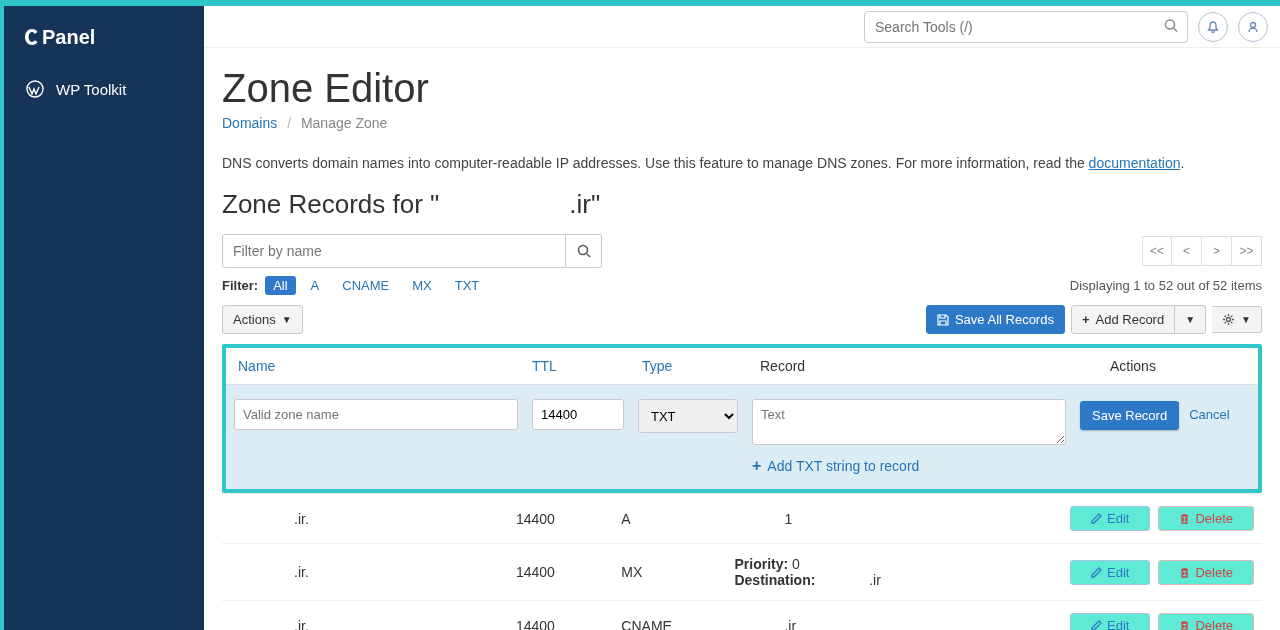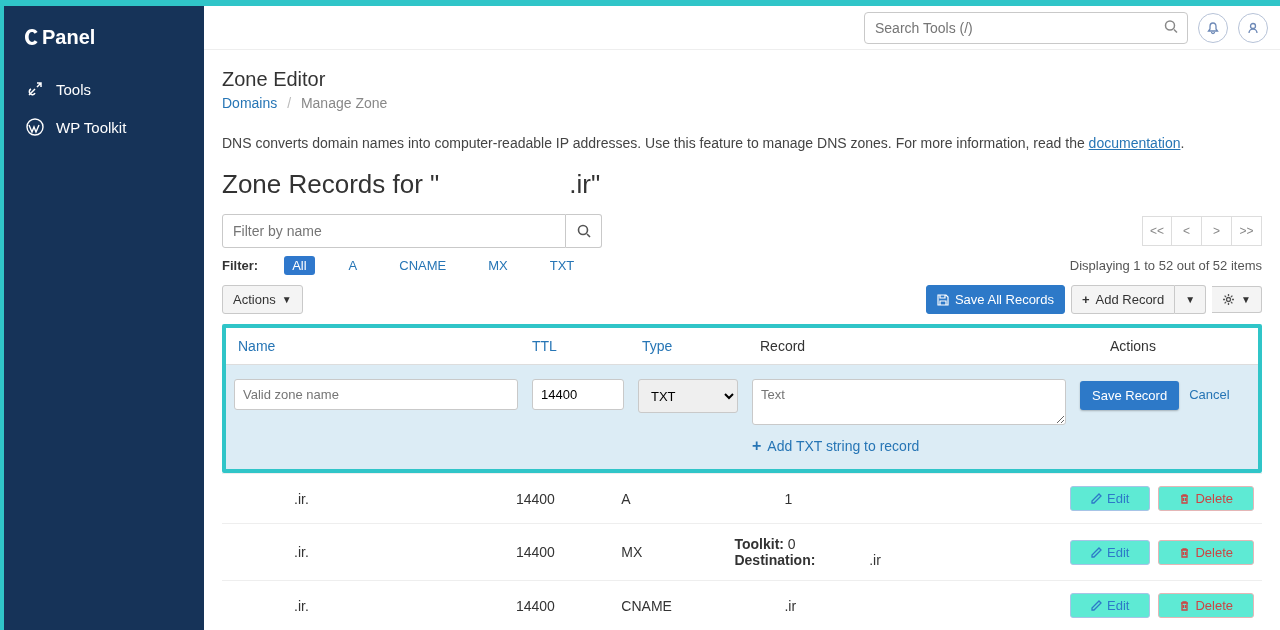--- a/index.html
+++ b/index.html
@@ -10,31 +10,31 @@
 .logo svg { display: block; }
 .nav-item { display: flex; align-items: center; gap: 12px; padding: 10px 22px; color: #fff; font-size: 15px; cursor: pointer; }
 .nav-item .ic { width: 18px; height: 18px; display: flex; align-items: center; justify-content: center; color: #fff; }
 .main { flex: 1; display: flex; flex-direction: column; background: #fff; overflow: hidden; }
 .topbar { height: 44px; display: flex; align-items: center; justify-content: flex-end; padding: 0 12px; gap: 10px; border-bottom: 1px solid #eee; }
 .search-wrap { position: relative; width: 324px; }
 .search-wrap input { width: 100%; height: 32px; padding: 4px 34px 4px 10px; border: 1px solid #c9c9c9; border-radius: 4px; font-size: 14px; color: #555; }
 .search-wrap .sicon { position: absolute; right: 10px; top: 50%; transform: translateY(-50%); color: #888; }
 .circ-btn { width: 30px; height: 30px; border: 1px solid #b7c3d8; border-radius: 50%; display: flex; align-items: center; justify-content: center; color: #6c88b6; cursor: pointer; }
 .content { padding: 18px 18px 0 18px; overflow: hidden; }
-h1 { font-size: 20px; font-weight: 300; color: #333; margin-bottom: 4px; }
+h1 { font-size: 40px; font-weight: 300; color: #333; margin-bottom: 4px; }
 .breadcrumb { font-size: 14px; color: #888; margin-bottom: 24px; }
 .breadcrumb a { color: #2675b5; text-decoration: none; }
 .breadcrumb .sep { margin: 0 6px; color: #bbb; }
 .desc { font-size: 14px; color: #444; margin-bottom: 18px; }
 .desc a { color: #2675b5; text-decoration: underline; }
 h2 { font-size: 26px; font-weight: 300; color: #333; margin-bottom: 14px; }
 .filterrow { display: flex; align-items: center; margin-bottom: 8px; }
 .filter-input { width: 344px; height: 34px; padding: 6px 10px; border: 1px solid #c9c9c9; border-radius: 3px 0 0 3px; font-size: 14px; }
 .filter-btn { width: 36px; height: 34px; border: 1px solid #c9c9c9; border-left: 0; border-radius: 0 3px 3px 0; background: #fff; display: flex; align-items: center; justify-content: center; cursor: pointer; color: #555; }
-.filters { display: flex; align-items: center; gap: 26px; font-size: 13px; margin-bottom: 10px; }
+.filters { display: flex; align-items: center; gap: 7px; font-size: 13px; margin-bottom: 10px; }
 .filters .lbl { font-weight: bold; color: #333; }
 .filters .tag { padding: 2px 8px; border-radius: 3px; cursor: pointer; color: #2675b5; }
 .filters .tag.active { background: #2f78cc; color: #fff; }
 .displaying { margin-left: auto; font-size: 13px; color: #555; padding-left: 26px; }
 .actionsbar { display: flex; align-items: center; margin-bottom: 10px; }
 .btn { display: inline-flex; align-items: center; gap: 6px; padding: 6px 10px; border: 1px solid #c9c9c9; border-radius: 3px; background: #f4f4f4; font-size: 13px; cursor: pointer; color: #333; }
 .btn .caret { font-size: 10px; }
 .btn-blue { background: #2d79c8; border-color: #2d79c8; color: #fff; }
 .btn-group { display: inline-flex; }
 .btn-group .btn { border-radius: 0; }
@@ -82,28 +82,20 @@
     <div class="logo">
       <svg width="98" height="26" viewBox="0 0 98 26">
         <g fill="#fff">
           <path d="M8 5c-4 0-7 3.5-7 8s3 8 7 8c2.5 0 4.4-1.2 5.6-3l-3-1.7c-.6 1-1.5 1.6-2.6 1.6-2 0-3.4-2-3.4-4.9s1.4-4.9 3.4-4.9c1.1 0 2 .6 2.6 1.6l3-1.7C12.4 6.2 10.5 5 8 5z"></path>
           <text x="18" y="20" font-family="Arial" font-size="20" font-weight="bold" fill="#fff">Panel</text>
         </g>
       </svg>
     </div>
     <div class="nav-item">
       <span class="ic">
-        <svg width="16" height="16" viewBox="0 0 16 16" fill="none" stroke="#fff" stroke-width="1.5">
-            <path d="M2 14L8 8M14 2l-4 4M10 2h4v4M4 8a3 3 0 1 0 4 4"></path>
-          </svg>
-      </span>
-      <span>Tools</span>
-    </div>
-    <div class="nav-item">
-      <span class="ic">
         <svg width="18" height="18" viewBox="0 0 18 18">
             <circle cx="9" cy="9" r="8" fill="none" stroke="#fff" stroke-width="1.4"></circle>
             <path d="M3 7l3 7 2-5 2 5 3-7" fill="none" stroke="#fff" stroke-width="1.4"></path>
           </svg>
       </span>
       <span>WP Toolkit</span>
     </div>
   </div>
 
   <div class="main">
@@ -243,21 +235,21 @@
       <button class="btn-sm del"><svg width="11" height="11" viewBox="0 0 11 11" fill="none" stroke="currentColor" stroke-width="1.3">
                   <path d="M2 3h7M3 3v7h5V3M4 3V2h3v1M4.5 5v3M6.5 5v3"></path>
                 </svg>Delete</button>
     </div>
           </div>
           <div class="row">
     <div class="col-name"><span style="margin-left:60px">.ir.</span></div>
     <div class="col-ttl">14400</div>
     <div class="col-type">MX</div>
     <div class="col-record recline">
-              <div><b>Toolkit:</b> 0</div>
+              <div><b>Priority:</b> 0</div>
               <div><b>Destination:</b> <span style="margin-left:50px">.ir</span></div>
             </div>
     <div class="c-actions">
       <button class="btn-sm edit"><svg width="11" height="11" viewBox="0 0 11 11" fill="none" stroke="currentColor" stroke-width="1.3">
                   <path d="M8 1l2 2-7 7H1V8z"></path>
                 </svg>Edit</button>
       <button class="btn-sm del"><svg width="11" height="11" viewBox="0 0 11 11" fill="none" stroke="currentColor" stroke-width="1.3">
                   <path d="M2 3h7M3 3v7h5V3M4 3V2h3v1M4.5 5v3M6.5 5v3"></path>
                 </svg>Delete</button>
     </div>

